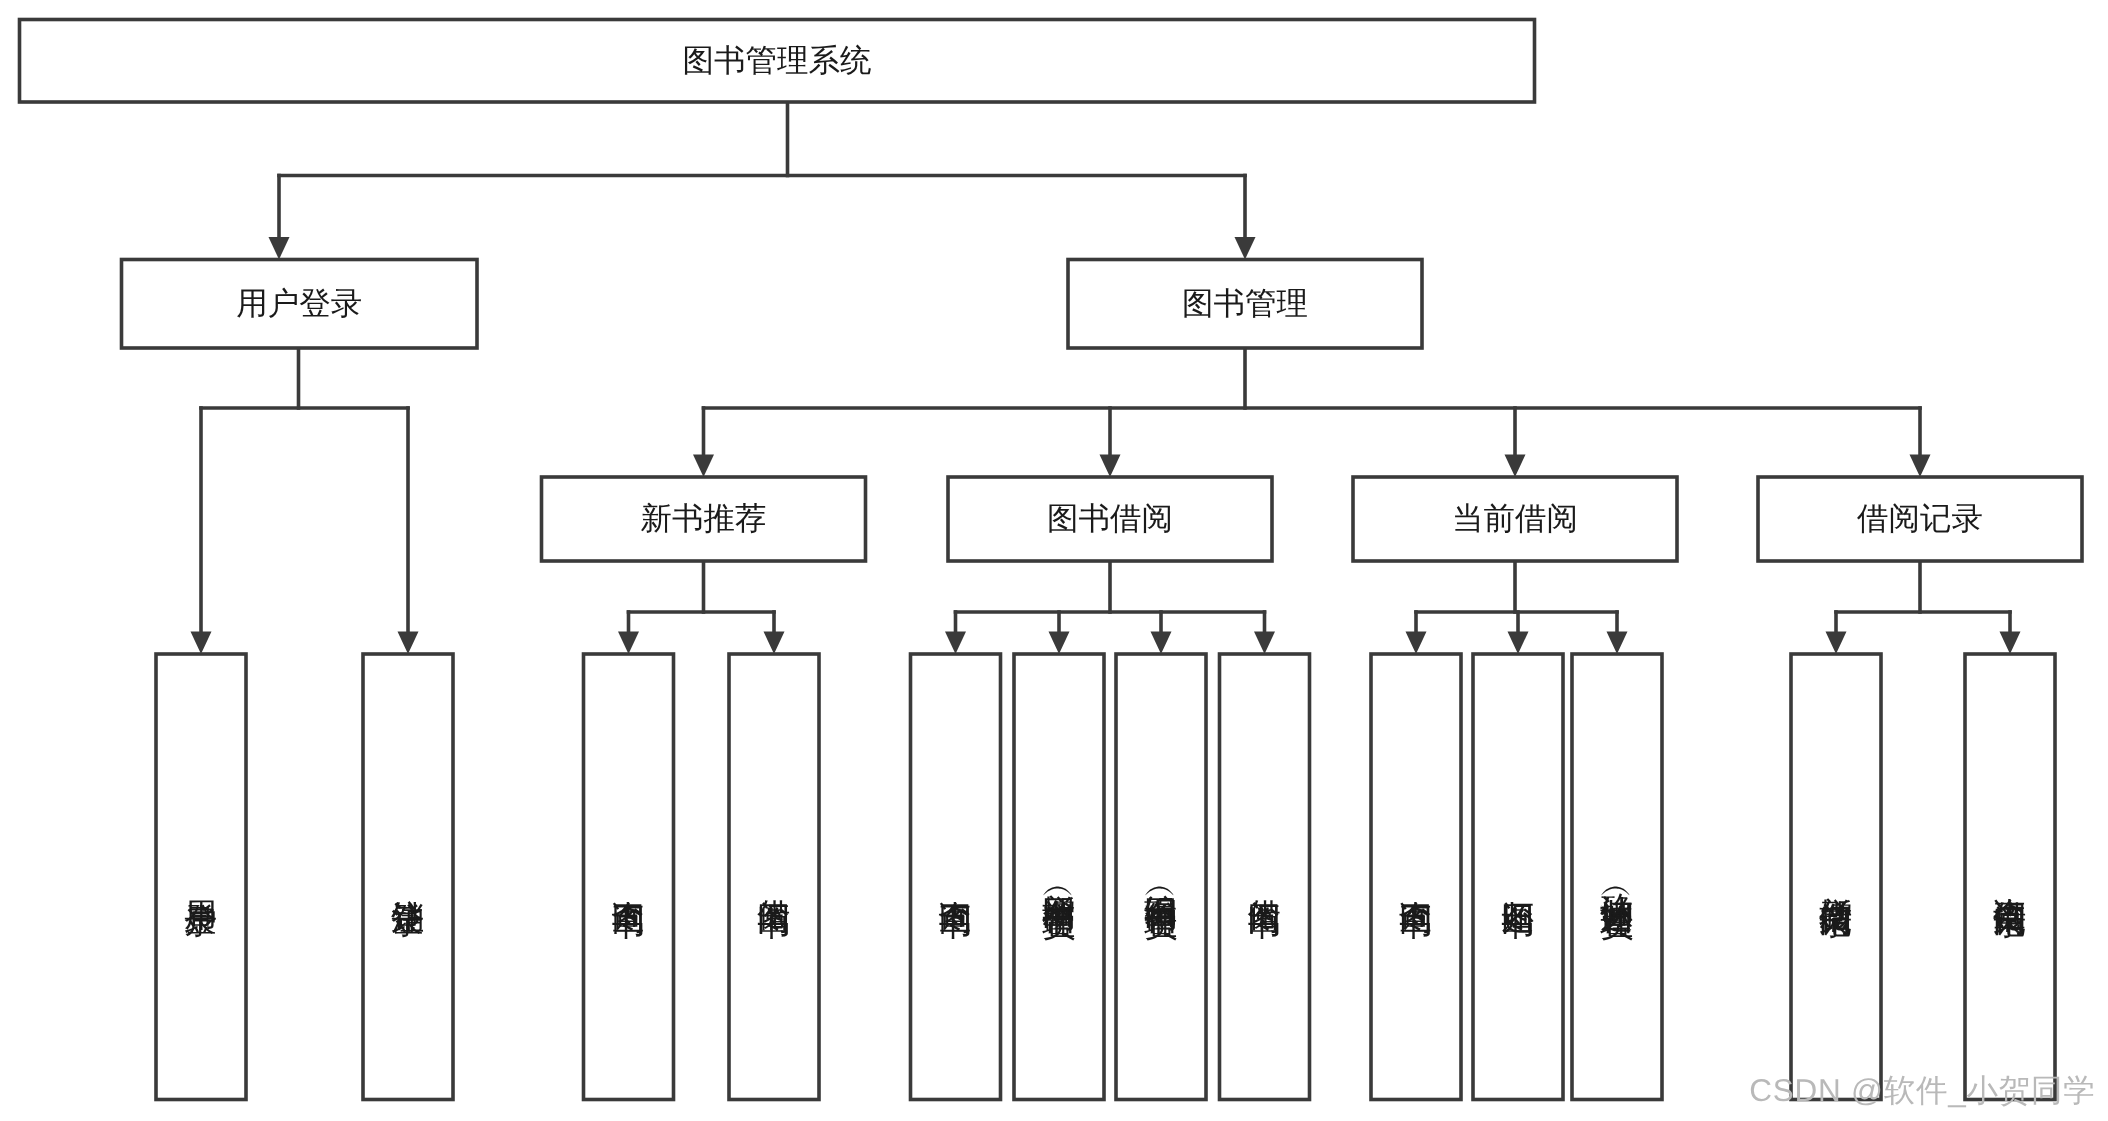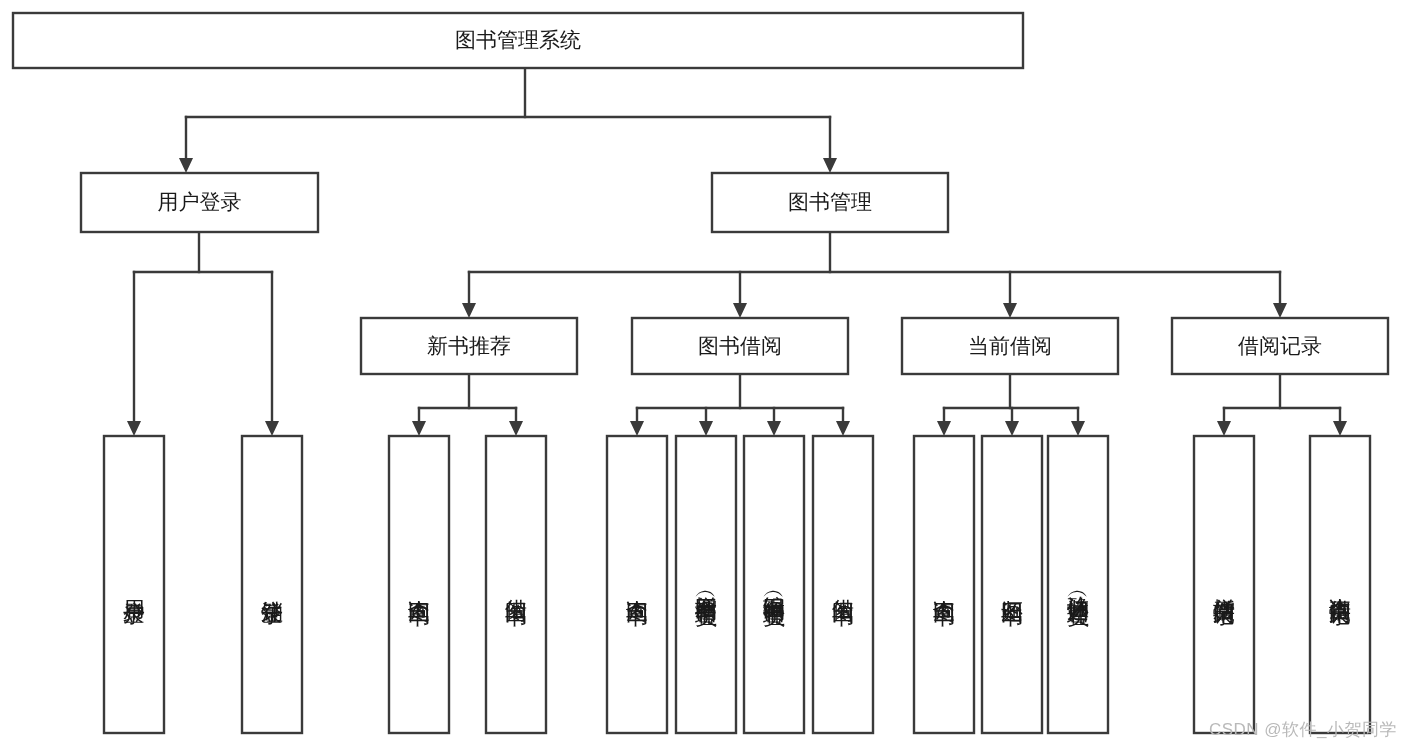--- a/index.html
+++ b/index.html
@@ -60,21 +60,21 @@
     letter-spacing: 1.5px;
     color: #1a1a1a;
     white-space: nowrap;
     pointer-events: none;
   }
   #watermark {
     position: absolute;
     right: 8px;
     bottom: 6px;
     font-family: "Liberation Sans", "DejaVu Sans", sans-serif;
-    font-size: 17px;
+    font-size: 21px;
     color: #b9b9b9;
     white-space: nowrap;
     letter-spacing: 0.5px;
   }
 </style>
 </head>
 <body>
 
 <div id="diagram-root">
 

